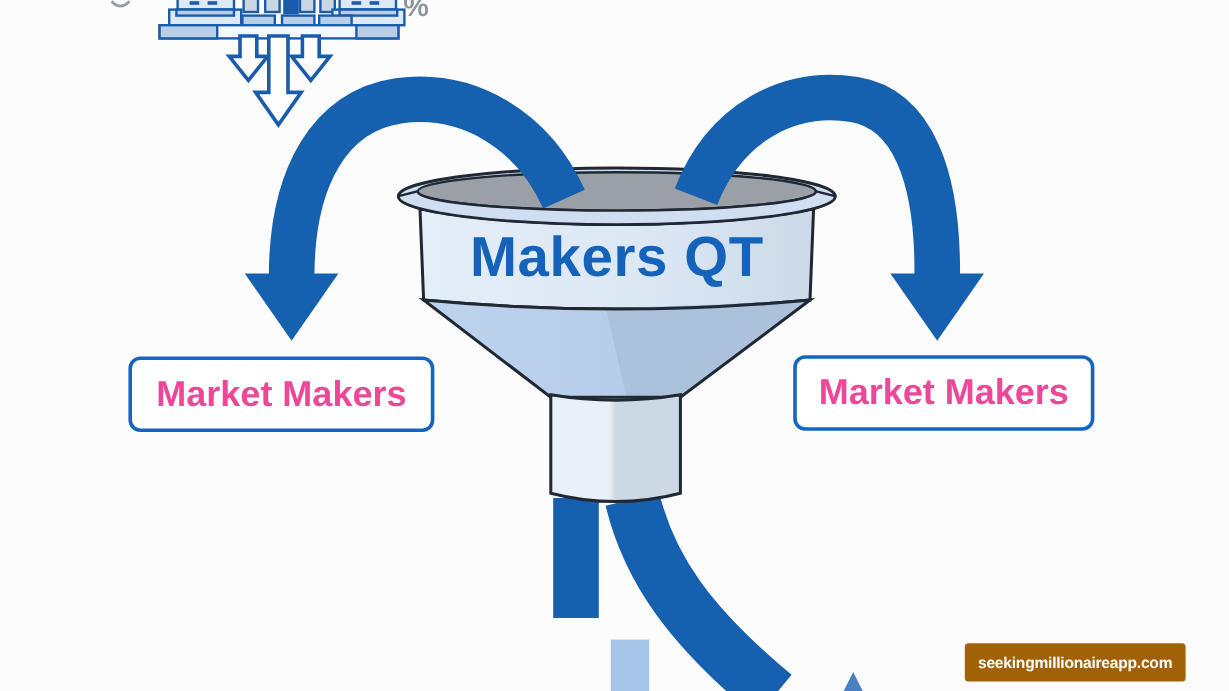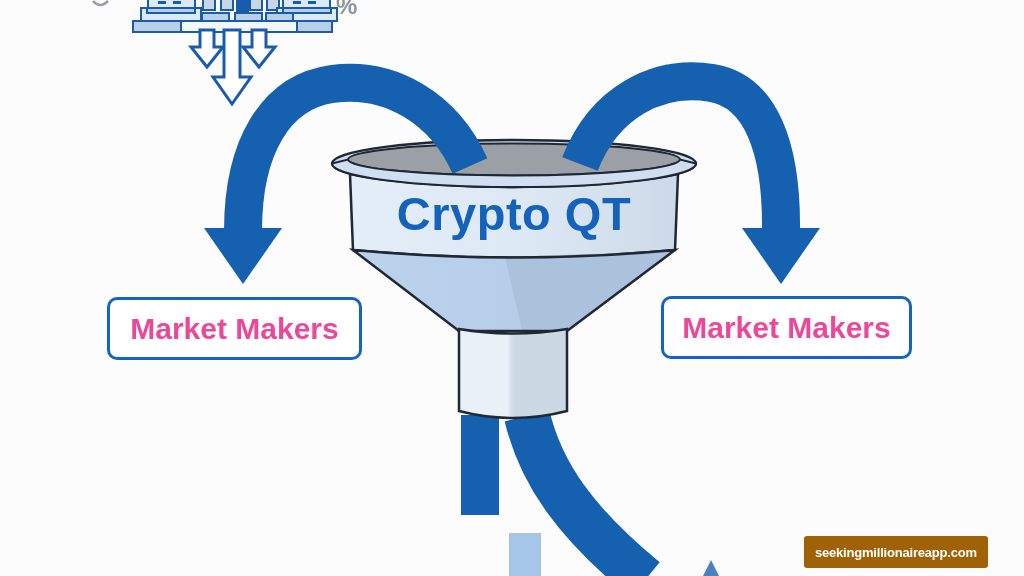--- a/index.html
+++ b/index.html
@@ -114,21 +114,21 @@
         <path d="M 580 164 C 604 102 658 74 712 83 C 760 91 782 146 781 231" fill="none" stroke="#1561af" stroke-width="38"></path>
         <path d="M 742 228 L 820 228 L 781 284 Z"></path>
       </g>
     </g>
 
     <path d="M 332 163.5 A 182 23.5 0 0 0 696 163.5 L 680 159.5 A 166 16 0 0 1 348 159.5 Z" fill="#cfdff1" stroke="#1f2833" stroke-width="2"></path>
   </svg>
 
   <span class="percent-symbol">%</span>
 
-  <div class="funnel-label">Crypto QT</div>
+  <div class="funnel-label">Makers QT</div>
 
   <div class="mm-box mm-left">
     <span>Market Makers</span>
   </div>
 
   <div class="mm-box mm-right">
     <span>Market Makers</span>
   </div>
 
   <div class="watermark">

